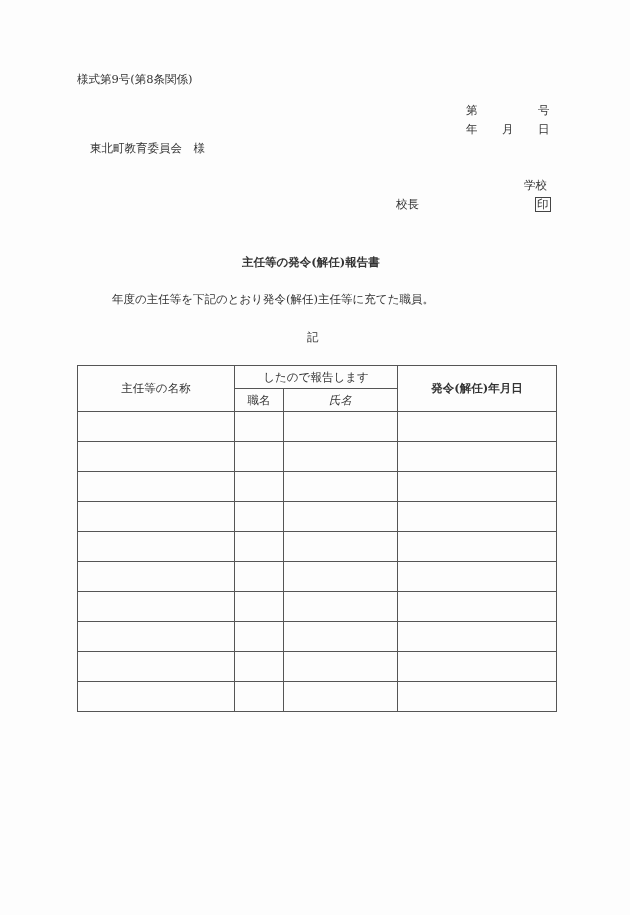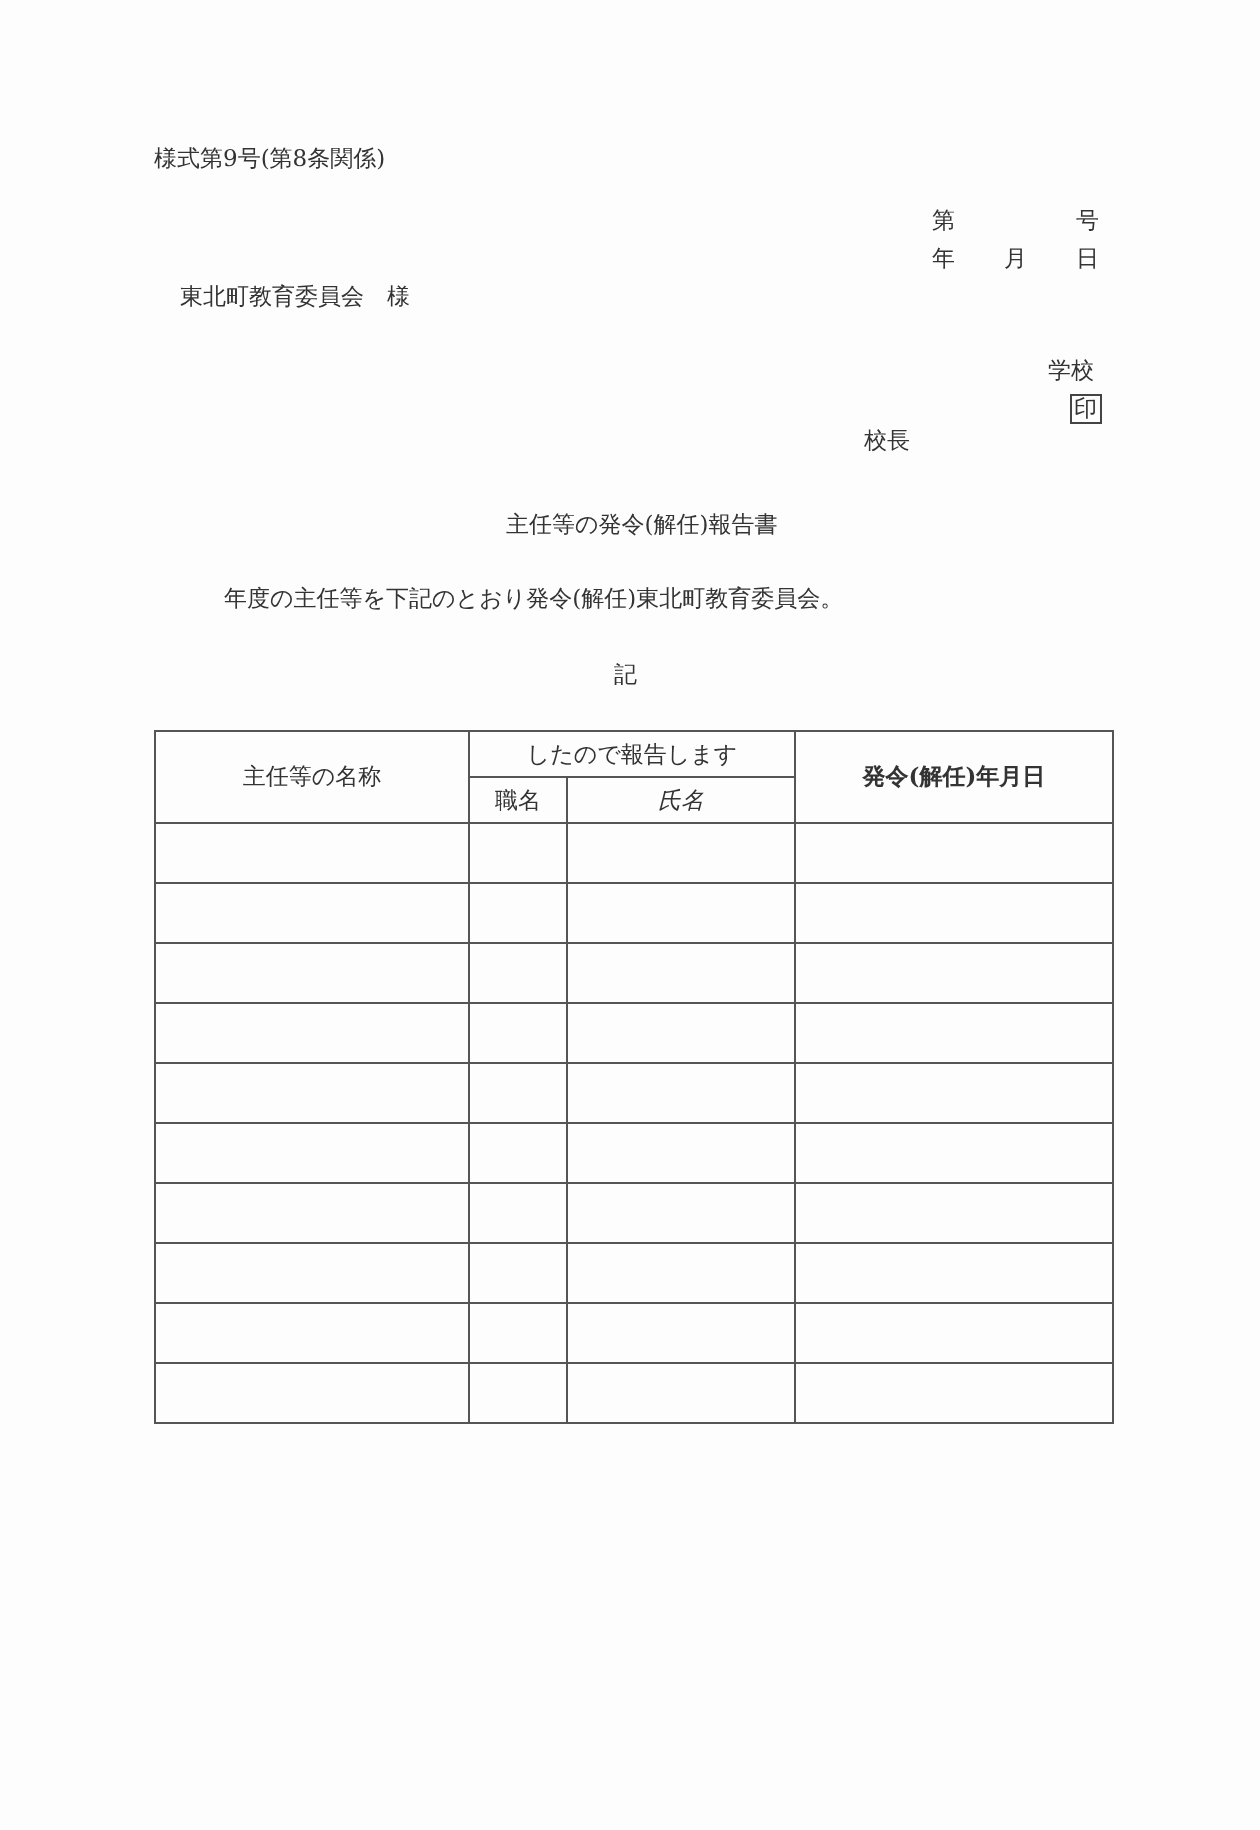--- a/index.html
+++ b/index.html
@@ -21,25 +21,25 @@
 <div class="abs" style="left:466px;top:103px;">第</div>
 <div class="abs" style="left:538px;top:103px;">号</div>
 
 <div class="abs" style="left:466px;top:122px;">年</div>
 <div class="abs" style="left:502px;top:122px;">月</div>
 <div class="abs" style="left:538px;top:122px;">日</div>
 
 <div class="abs" style="left:90px;top:141px;">東北町教育委員会　様</div>
 
 <div class="abs" style="left:524px;top:178px;">学校</div>
-<div class="abs" style="left:396px;top:213px;margin-left:36px;">校長</div>
+<div class="abs" style="left:396px;top:197px;">校長</div>
 <div class="abs seal" style="left:535px;top:197px;">印</div>
 
-<div class="abs" style="left:253px;top:255px;">主任等の発令(解任)報告書</div>
-<div class="abs" style="left:112px;top:292px;">年度の主任等を下記のとおり発令(解任)東北町教育委員会。</div>
+<div class="abs" style="left:242px;top:255px;font-weight:bold;">主任等の発令(解任)報告書</div>
+<div class="abs" style="left:112px;top:292px;">年度の主任等を下記のとおり発令(解任)主任等に充てた職員。</div>
 <div class="abs" style="left:307px;top:330px;">記</div>
 
 <table>
   <tbody>
       <tr class="h1">
     <td class="c1" rowspan="2">主任等の名称</td>
     <td colspan="2">したので報告します</td>
     <td class="c4" rowspan="2">発令(解任)年月日</td>
   </tr>
   <tr class="h2">

